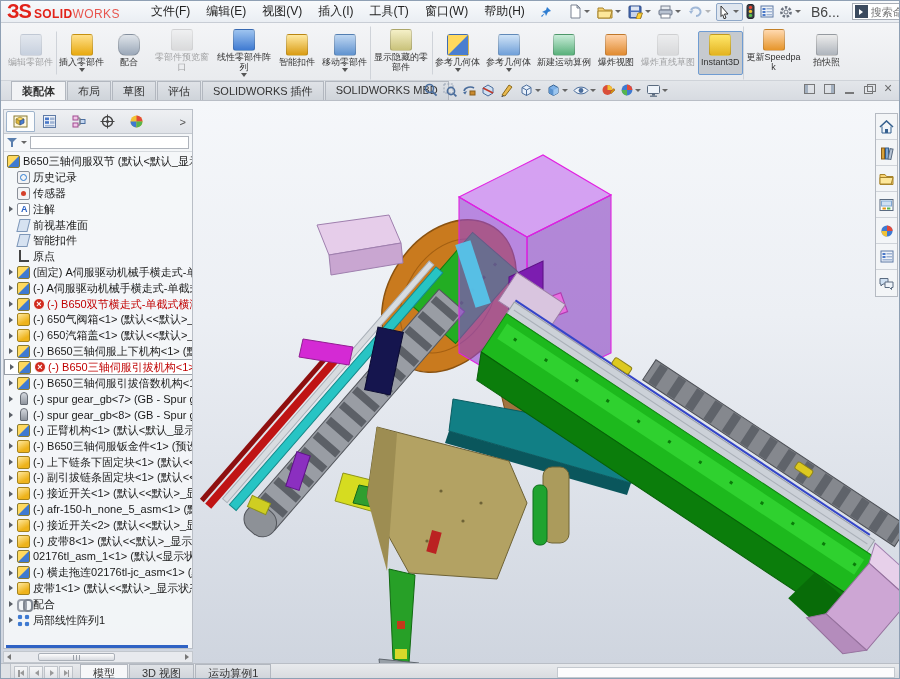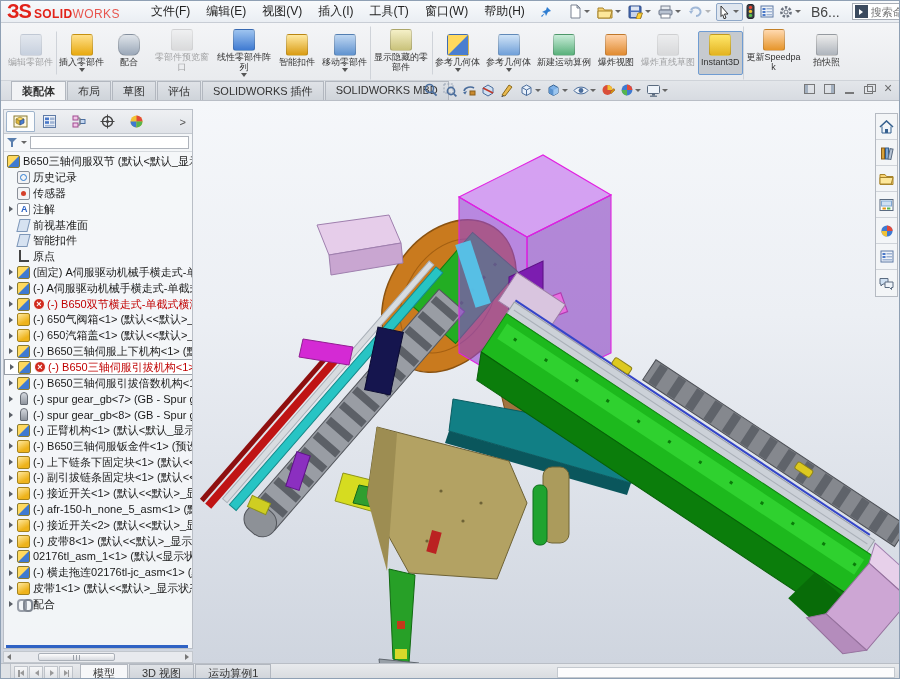--- a/index.html
+++ b/index.html
@@ -795,20 +795,26 @@
             <span class="tlabel">皮带1&lt;1&gt; (默认&lt;&lt;默认&gt;_显示状态 1&gt;)</span>
           </div>
 
           <div class="trow">
             <span class="arr"></span>
             <span class="tico ico-mates"></span>
 
             <span class="tlabel">配合</span>
           </div>
 
+          <div class="trow">
+            <span class="arr"></span>
+            <span class="tico ico-pattern"></span>
+
+            <span class="tlabel">局部线性阵列1</span>
+          </div>
         </div>
       <div class="rollback"></div>
     </div>
 
     <div class="hscroll">
       <span class="hs-arrow hs-left"></span>
       <span class="hs-track">
         <span class="hs-thumb">
             <i></i>
             <i></i>

